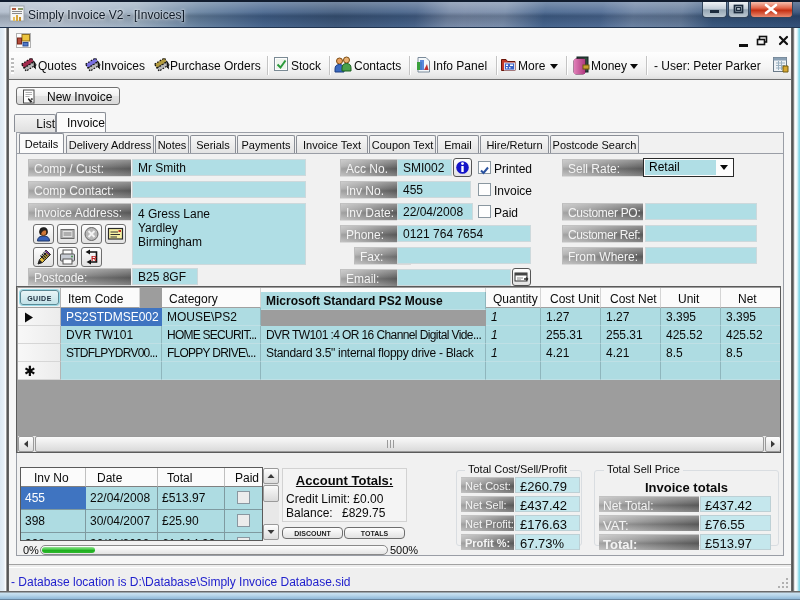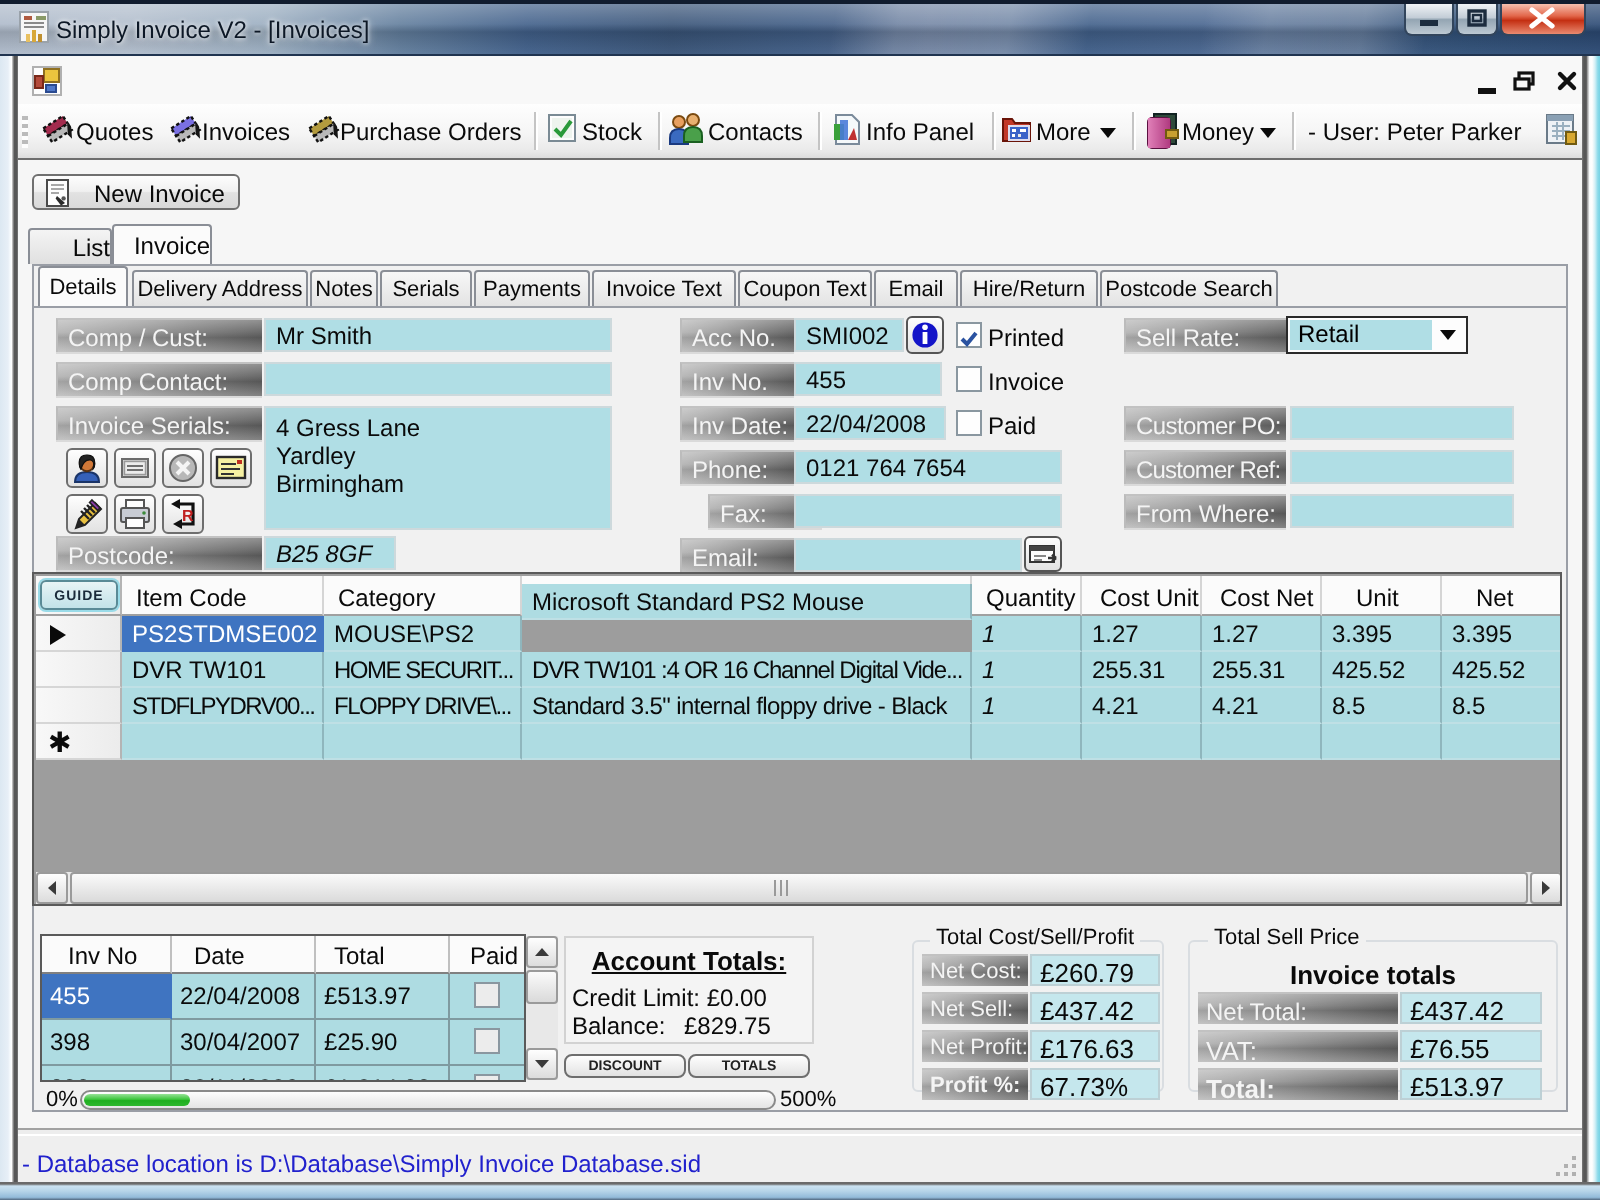--- a/index.html
+++ b/index.html
@@ -241,21 +241,21 @@
 <div class="tab2" style="left:369px;width:67px;">Coupon Text</div>
 <div class="tab2" style="left:437px;width:42px;">Email</div>
 <div class="tab2" style="left:480px;width:69px;">Hire/Return</div>
 <div class="tab2" style="left:550px;width:89px;">Postcode Search</div>
 <div id="subline"></div>
 
 <div class="glabel" style="left:28px;top:159px;width:103px;">Comp / Cust:</div>
 <div class="cfield" style="left:132px;top:159px;width:174px;">Mr Smith</div>
 <div class="glabel" style="left:28px;top:181px;width:103px;">Comp Contact:</div>
 <div class="cfield" style="left:132px;top:181px;width:174px;"></div>
-<div class="glabel" style="left:28px;top:203px;width:103px;">Invoice Serials:</div>
+<div class="glabel" style="left:28px;top:203px;width:103px;">Invoice Address:</div>
 <div class="cfield" style="left:132px;top:203px;width:174px;height:62px;line-height:14px;padding-top:3px;">4 Gress Lane<br>Yardley<br>Birmingham</div>
 <div class="sqbtn" style="left:33px;top:224px;width:21px;height:20px;">
   <svg width="19" height="18" viewBox="0 0 19 18">
       <path d="M3.5 16 Q3.5 11 9.5 11 Q15.5 11 15.5 16 Z" fill="#3560b8" stroke="#1a3468"></path>
       <circle cx="9.5" cy="7" r="3.6" fill="#d07838" stroke="#5a3210"></circle>
       <path d="M5.6 6.2 Q5.8 2.4 9.5 2.6 Q13.4 2.4 13.4 6.6 Q13.4 8.6 12.6 9.4 Q13.6 5.4 11.2 5 Q8 4.6 6.4 9.6 Q5.6 8.4 5.6 6.2 Z" fill="#222" stroke="#111" stroke-width="0.6"></path>
     </svg>
 </div>
 <div class="sqbtn" style="left:57px;top:224px;width:21px;height:20px;">
   <svg width="19" height="18" viewBox="0 0 19 18">
@@ -295,21 +295,21 @@
 </div>
 <div class="sqbtn" style="left:81px;top:247px;width:21px;height:20px;">
   <svg width="19" height="18" viewBox="0 0 19 18">
       <path d="M7 4 H14.5 V14 H8" stroke="#111" stroke-width="1.6" fill="none"></path>
       <path d="M8 1.5 L8 6.5 L3.5 4 Z" fill="#111"></path>
       <path d="M9 11.5 L9 16.5 L4.5 14 Z" fill="#111"></path>
       <text x="9" y="12.5" font-size="8" font-weight="bold" fill="#c02020" font-family="Liberation Sans">R</text>
     </svg>
 </div>
 <div class="glabel" style="left:28px;top:268px;width:103px;">Postcode:</div>
-<div class="cfield" style="left:132px;top:268px;width:66px;font-style:italic;">B25 8GF</div>
+<div class="cfield" style="left:132px;top:268px;width:66px;">B25 8GF</div>
 
 <div class="glabel" style="left:340px;top:159px;width:57px;">Acc No.</div>
 <div class="cfield" style="left:397px;top:159px;width:55px;">SMI002</div>
 <div class="sqbtn" style="left:453px;top:158px;width:19px;height:19px;border-color:#555;">
   <svg width="17" height="17" viewBox="0 0 17 17">
       <circle cx="8.5" cy="8.5" r="6.3" fill="#1414c8"></circle>
       <rect x="7.3" y="7" width="2.4" height="6" fill="#fff"></rect>
       <circle cx="8.5" cy="4.6" r="1.4" fill="#fff"></circle>
     </svg>
 </div>
@@ -350,36 +350,36 @@
 <div class="glabel" style="left:562px;top:203px;width:81px;letter-spacing:-0.3px;">Customer PO:</div>
 <div class="cfield" style="left:645px;top:203px;width:112px;"></div>
 <div class="glabel" style="left:562px;top:225px;width:81px;letter-spacing:-0.4px;">Customer Ref:</div>
 <div class="cfield" style="left:645px;top:225px;width:112px;"></div>
 <div class="glabel" style="left:562px;top:247px;width:81px;">From Where:</div>
 <div class="cfield" style="left:645px;top:247px;width:112px;"></div>
 
 <div id="grid">
   <div class="gsel" style="top:1px;height:20px;border-bottom:1px solid #a0a0a0;"></div>
   <div class="abs" style="left:3px;top:3px;width:39px;height:15px;background:linear-gradient(180deg,#e8f4f6,#c2e2e8);border:1px solid #5a8a96;border-radius:3px;box-shadow:0 0 0 1px #9adbe8;font-size:7px;font-weight:bold;color:#1a2a3a;text-align:center;padding-top:4px;letter-spacing:0.5px;">GUIDE</div>
-  <div class="gh" style="left:44px;width:101px;padding-left:7px;">Item Code</div>
+  <div class="gh" style="left:44px;width:79px;padding-left:7px;">Item Code</div>
   <div class="gh" style="left:145px;width:99px;padding-left:7px;">Category</div>
   <div class="gh" style="left:244px;width:225px;padding-left:7px;">Description</div>
   <div class="gh" style="left:469px;width:55px;padding-left:7px;">Quantity</div>
   <div class="gh" style="left:524px;width:60px;padding-left:9px;">Cost Unit</div>
   <div class="gh" style="left:584px;width:60px;padding-left:9px;">Cost Net</div>
   <div class="gh" style="left:644px;width:60px;padding-left:17px;">Unit</div>
   <div class="gh" style="left:704px;width:59px;padding-left:17px;border-right:none;">Net</div>
   <div class="gsel" style="top:21px;height:18px;">
       <svg class="abs" style="left:6px;top:4px;" width="10" height="11" viewBox="0 0 10 11">
         <path d="M1 0.5 L9 5.5 L1 10.5 Z" fill="#0a0a0a"></path>
       </svg>
     </div>
   <div class="gcell" style="left:44px;top:21px;width:101px;background:#3f74c1;color:#fff;border-right-color:#3f74c1;border-bottom-color:#3f74c1;">PS2STDMSE002</div>
   <div class="gcell" style="left:145px;top:21px;width:99px;">MOUSE\PS2</div>
-  <div class="gcell" style="left:244px;top:5px;width:225px;">Microsoft Standard PS2 Mouse</div>
+  <div class="gcell" style="left:244px;top:5px;width:225px;font-weight:bold;">Microsoft Standard PS2 Mouse</div>
   <div class="gcell" style="left:469px;top:21px;width:55px;font-style:italic;">1</div>
   <div class="gcell" style="left:524px;top:21px;width:60px;">1.27</div>
   <div class="gcell" style="left:584px;top:21px;width:60px;">1.27</div>
   <div class="gcell" style="left:644px;top:21px;width:60px;">3.395</div>
   <div class="gcell" style="left:704px;top:21px;width:59px;border-right:none;">3.395</div>
   <div class="gsel" style="top:39px;height:18px;"></div>
   <div class="gcell" style="left:44px;top:39px;width:101px;">DVR TW101</div>
   <div class="gcell" style="left:145px;top:39px;width:99px;letter-spacing:-0.75px;">HOME SECURIT...</div>
   <div class="gcell" style="left:244px;top:39px;width:225px;letter-spacing:-0.6px;">DVR TW101 :4 OR 16 Channel Digital Vide...</div>
   <div class="gcell" style="left:469px;top:39px;width:55px;font-style:italic;">1</div>

